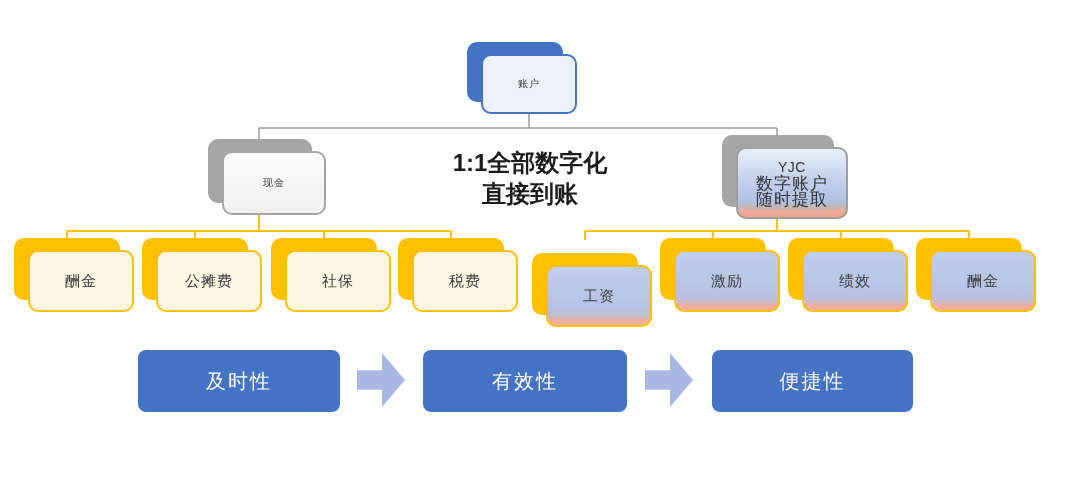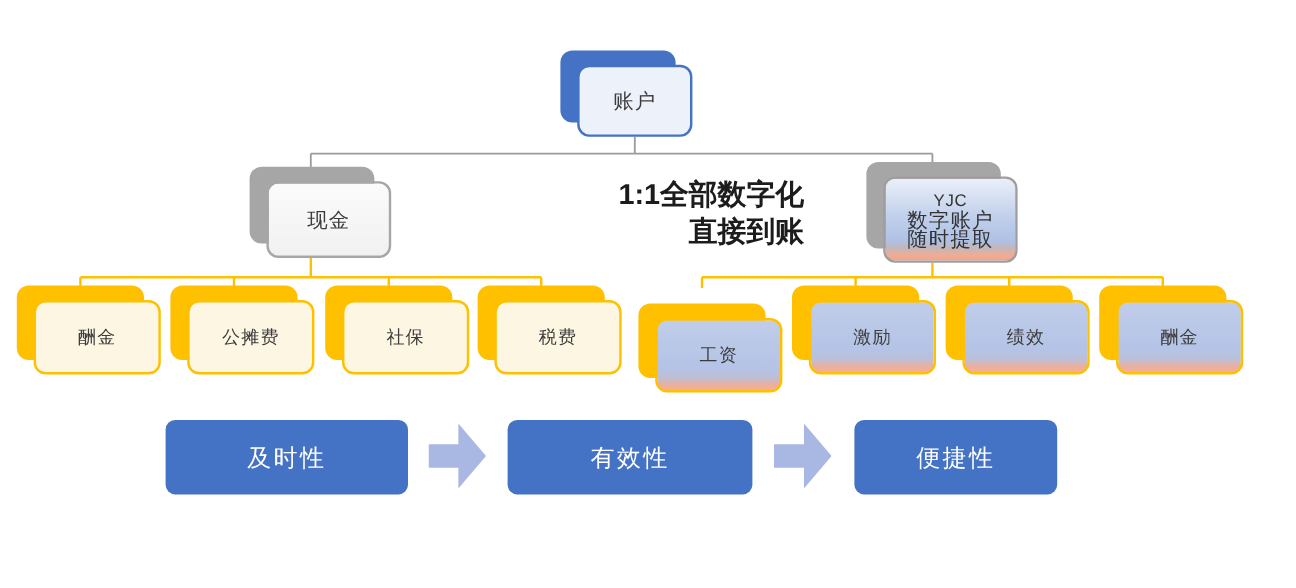--- a/index.html
+++ b/index.html
@@ -32,28 +32,28 @@
   .front-cream    { background:#FDF6E3; border-color:#FFC000; }
   .front-yjc      {
     background:linear-gradient(180deg,#EAF0F9 0%,#C2D0EB 45%,#AFC1E5 76%,#C4B6B9 85%,#F2AB93 94%,#F0A58C 100%);
     border-color:#9E9E9E;
   }
   .front-periwinkle {
     background:linear-gradient(180deg,#C0CDEA 0%,#B4C3E6 70%,#BCBFD6 82%,#EEAE99 93%,#F0B19C 100%);
     border-color:#FFC000;
   }
 
-  .lbl-md { font-size:17px; letter-spacing:1px; }
+  .lbl-md { font-size:10px; letter-spacing:1px; }
   .lbl-child { font-size:15px; letter-spacing:1px; }
   .yjc-title { font-size:14px; font-weight:normal; letter-spacing:.5px; line-height:18px; color:#333; }
   .yjc-sub   { font-size:17px; line-height:16px; color:#333; letter-spacing:1px; }
 
   .annotation {
     position:absolute; left:390px; top:147px; width:280px;
-    text-align:right; font-size:24px; font-weight:bold; color:#1c1c1c;
+    text-align:center; font-size:24px; font-weight:bold; color:#1c1c1c;
     line-height:31px;
   }
 
   .step {
     position:absolute; height:62px; background:#4472C4; border-radius:8px;
     display:flex; align-items:center; justify-content:center;
     color:#ffffff; font-size:20px; letter-spacing:2px;
   }
   .flow-arrow {
     position:absolute; width:48px; height:54px; background:#A9B8E2;
@@ -169,17 +169,17 @@
   </div>
 
   <div class="step" style="left:138px; top:350px; width:202px;">
     <span>及时性</span>
   </div>
   <div class="flow-arrow" style="left:357px; top:353px;"></div>
   <div class="step" style="left:423px; top:350px; width:204px;">
     <span>有效性</span>
   </div>
   <div class="flow-arrow" style="left:645px; top:353px;"></div>
-  <div class="step" style="left:712px; top:350px; width:169px;">
+  <div class="step" style="left:712px; top:350px; width:201px;">
     <span>便捷性</span>
   </div>
 
 </div>
 
 </body></html>

